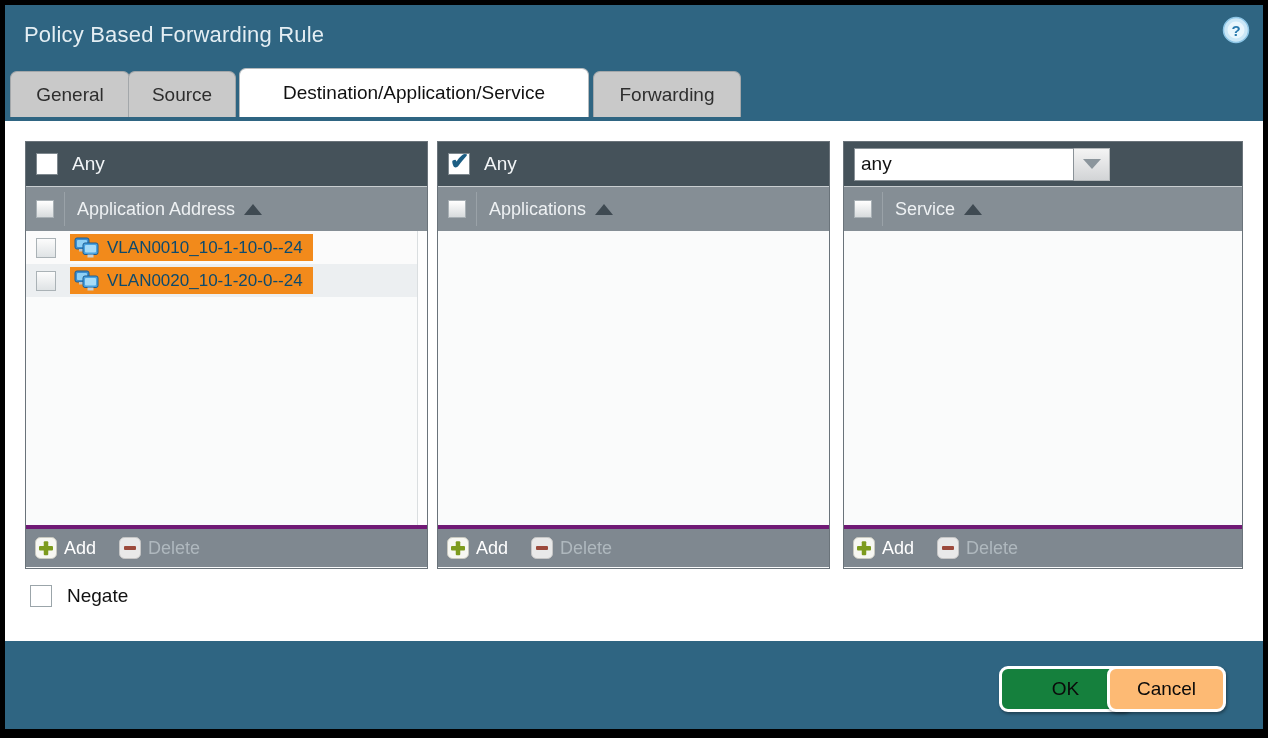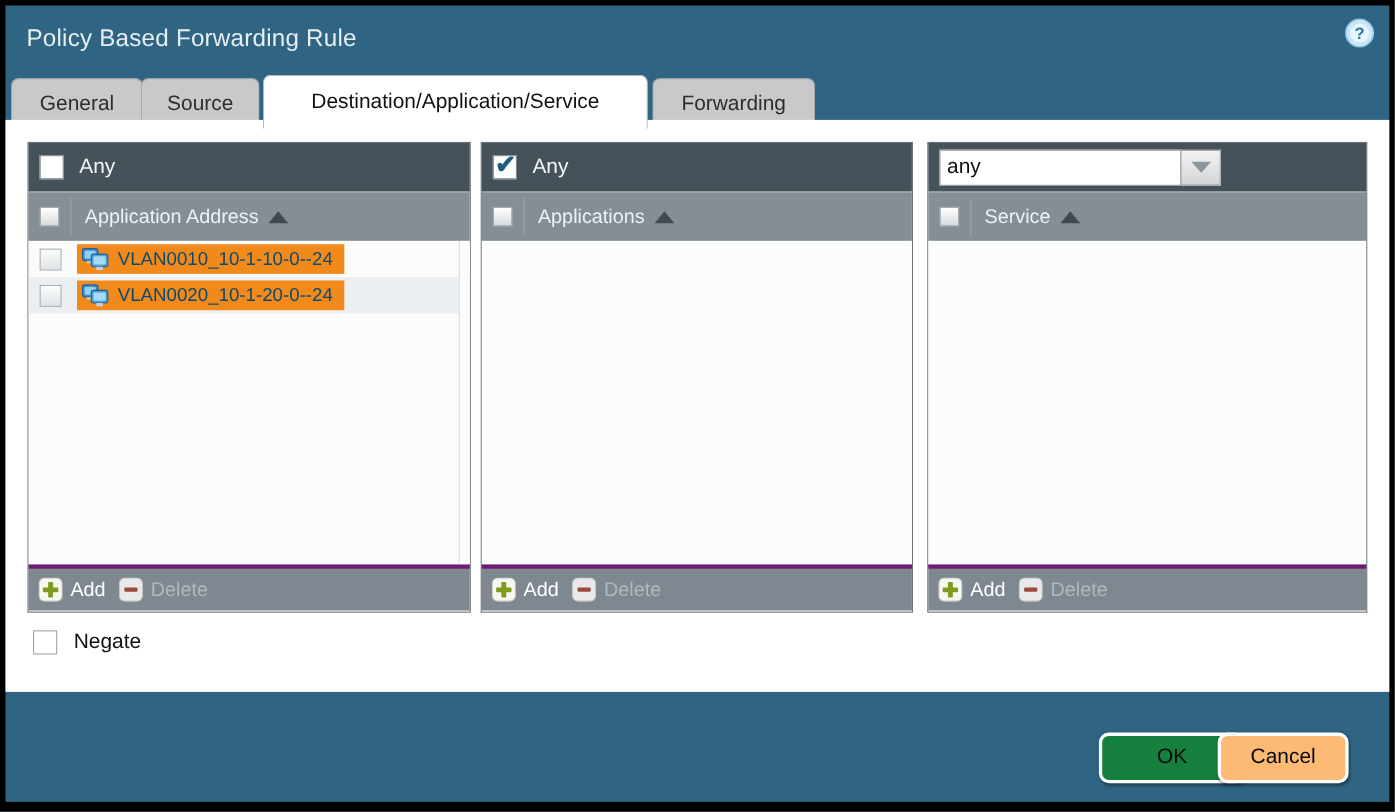--- a/index.html
+++ b/index.html
@@ -36,21 +36,21 @@
   .tab.active {
     height:49px; background:#FFF; color:#111;
     border-color:#B5BABD; z-index:2;
   }
   .tab-general { left:5px;  width:120px; }
   .tab-source  { left:123px; width:108px; }
   .tab-dest    { left:234px; width:350px; }
   .tab-fwd     { left:588px; width:148px;margin-top:40px; }
   
   .content {
-    position:absolute; left:0; right:0; top:104px; height:520px;
+    position:absolute; left:0; right:0; top:116px; height:520px;
     background:#FFF;
   }
   .panel {
     position:absolute; top:20px; height:428px;
     border:1px solid #6A737A;
     background:#FAFBFB;
   }
   .panel-dest { left:20px;  width:403px; }
   .panel-apps { left:432px; width:393px; }
   .panel-svc  { left:838px; width:400px; }
@@ -87,21 +87,21 @@
   .chip svg { margin-right:7px; }
   .pfoot {
     height:42px; background:#7F8890;
     display:flex; align-items:center; padding-left:9px;
     border-top:4px solid #701a75;
   }
   .tool-btn { display:inline-flex; align-items:center; cursor:pointer; }
   .tool-btn span { color:#FFF; font-size:18px; margin-left:7px; }
   .tool-btn.disabled { cursor:default; }
   .tool-btn.disabled span { color:#AFB8BE; }
-  .tool-btn + .tool-btn { margin-left:12px; }
+  .tool-btn + .tool-btn { margin-left:23px; }
   
   .cb { display:inline-block; background:#FFF; position:relative; flex:none; }
   .cb22 { width:22px; height:22px; border:1px solid #7E888E; }
   .cb18 { width:18px; height:18px; border:1px solid #A8B0B5;
           background:linear-gradient(180deg,#FFFFFF,#D7DBDD); }
   .cb20 { width:20px; height:20px; border:1px solid #AAB2B6;
           background:linear-gradient(180deg,#FCFCFC,#DFE3E5); }
   .cb.checked::after {
     content:"\2714"; position:absolute; left:1px; top:-6px;
     font-size:23px; color:#1C5E84; font-weight:bold;

